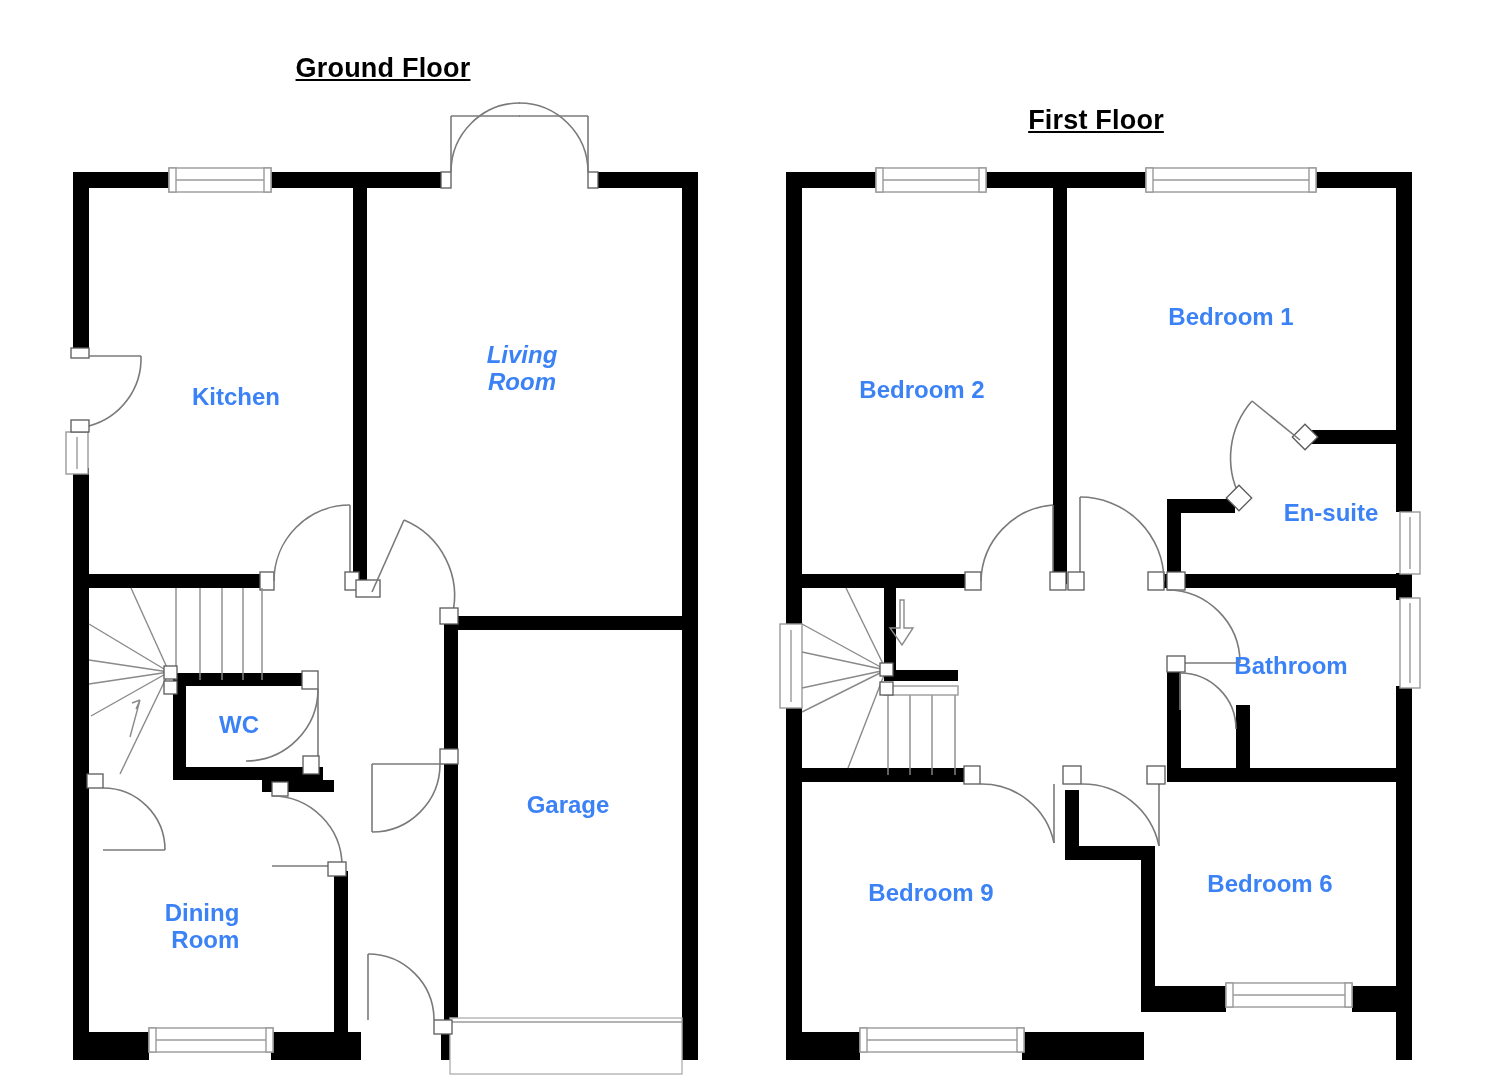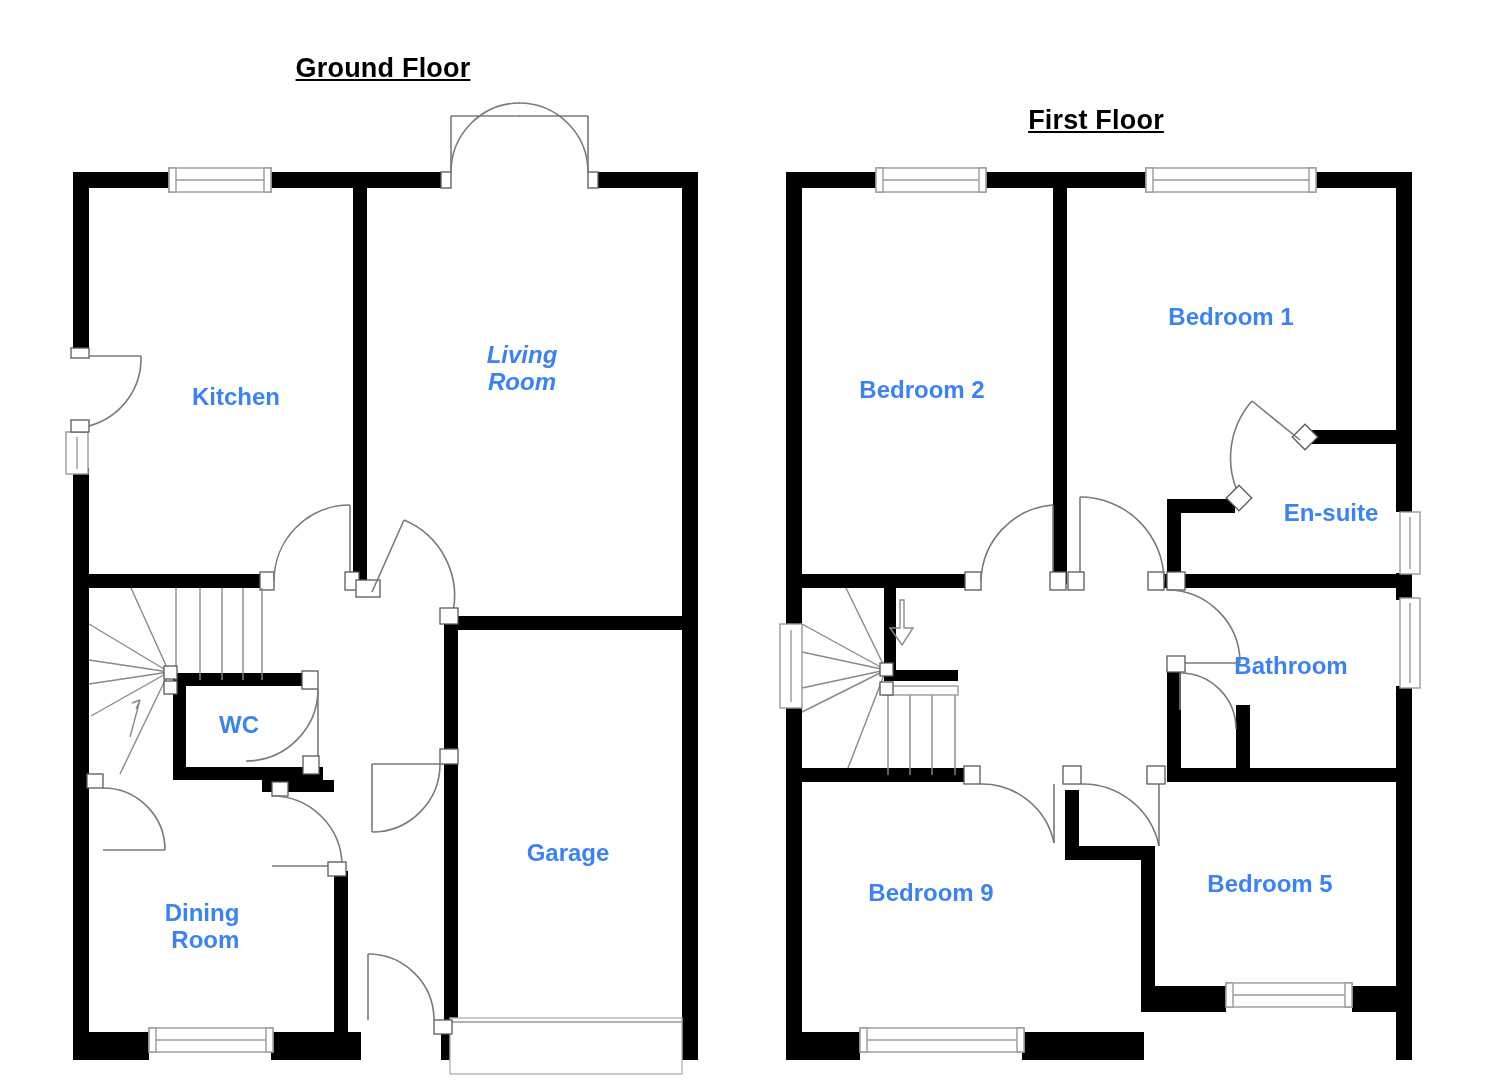--- a/index.html
+++ b/index.html
@@ -349,24 +349,24 @@
   </svg>
 
   <div class="plan-title" style="left:383px; top:53px; transform:translateX(-50%);">Ground Floor</div>
 
   <div class="plan-title" style="left:1096px; top:105px; transform:translateX(-50%);">First Floor</div>
 
   <div class="room-label" style="left:236px; top:397px;text-align:center;">Kitchen</div>
   <div class="room-label" style="left:522px; top:368px;font-style:italic;">Living
 Room</div>
   <div class="room-label" style="left:239px; top:725px;">WC</div>
-  <div class="room-label" style="left:568px; top:805px;margin-top:48px;">Garage</div>
+  <div class="room-label" style="left:568px; top:805px;">Garage</div>
   <div class="room-label" style="left:202px; top:926px;text-align:right;">Dining
 Room</div>
 
   <div class="room-label" style="left:922px; top:390px;">Bedroom 2</div>
   <div class="room-label" style="left:1231px; top:317px;">Bedroom 1</div>
   <div class="room-label" style="left:1317px; top:513px;margin-left:14px;">En-suite</div>
   <div class="room-label" style="left:1291px; top:666px;">Bathroom</div>
   <div class="room-label" style="left:931px; top:893px;">Bedroom 9</div>
-  <div class="room-label" style="left:1270px; top:884px;">Bedroom 5</div>
+  <div class="room-label" style="left:1270px; top:884px;">Bedroom 6</div>
 
 </div>
 
 </body></html>

